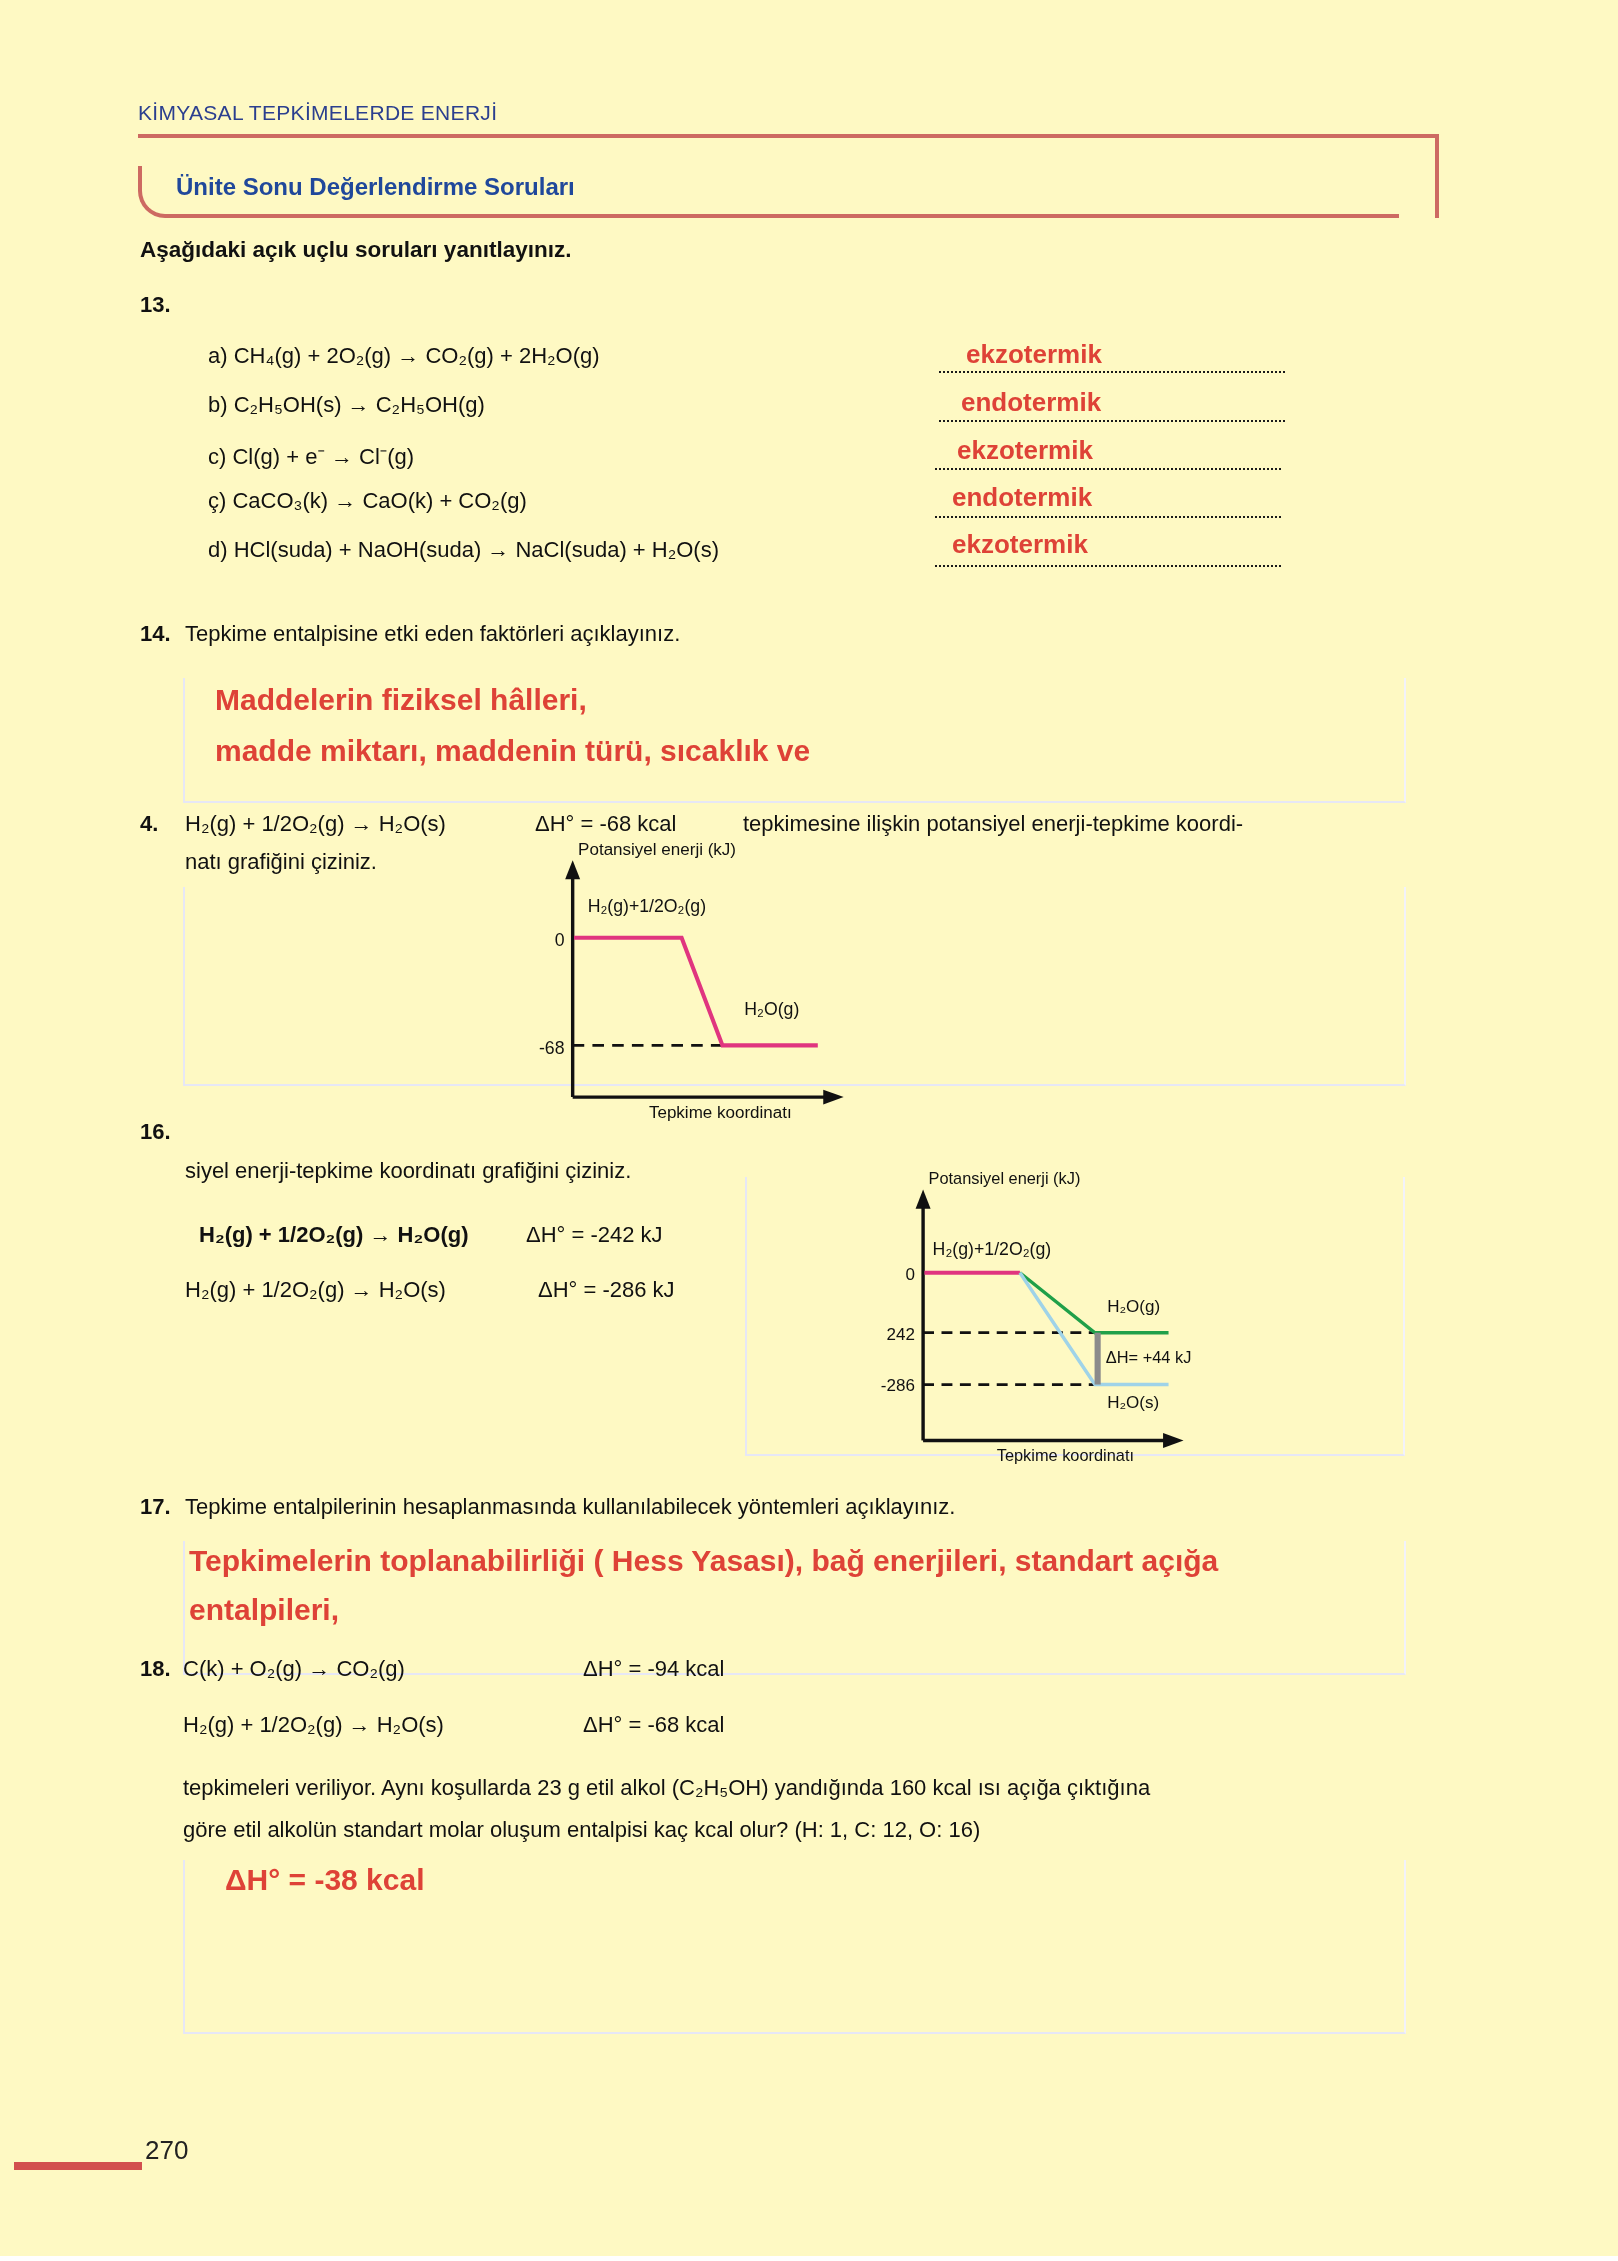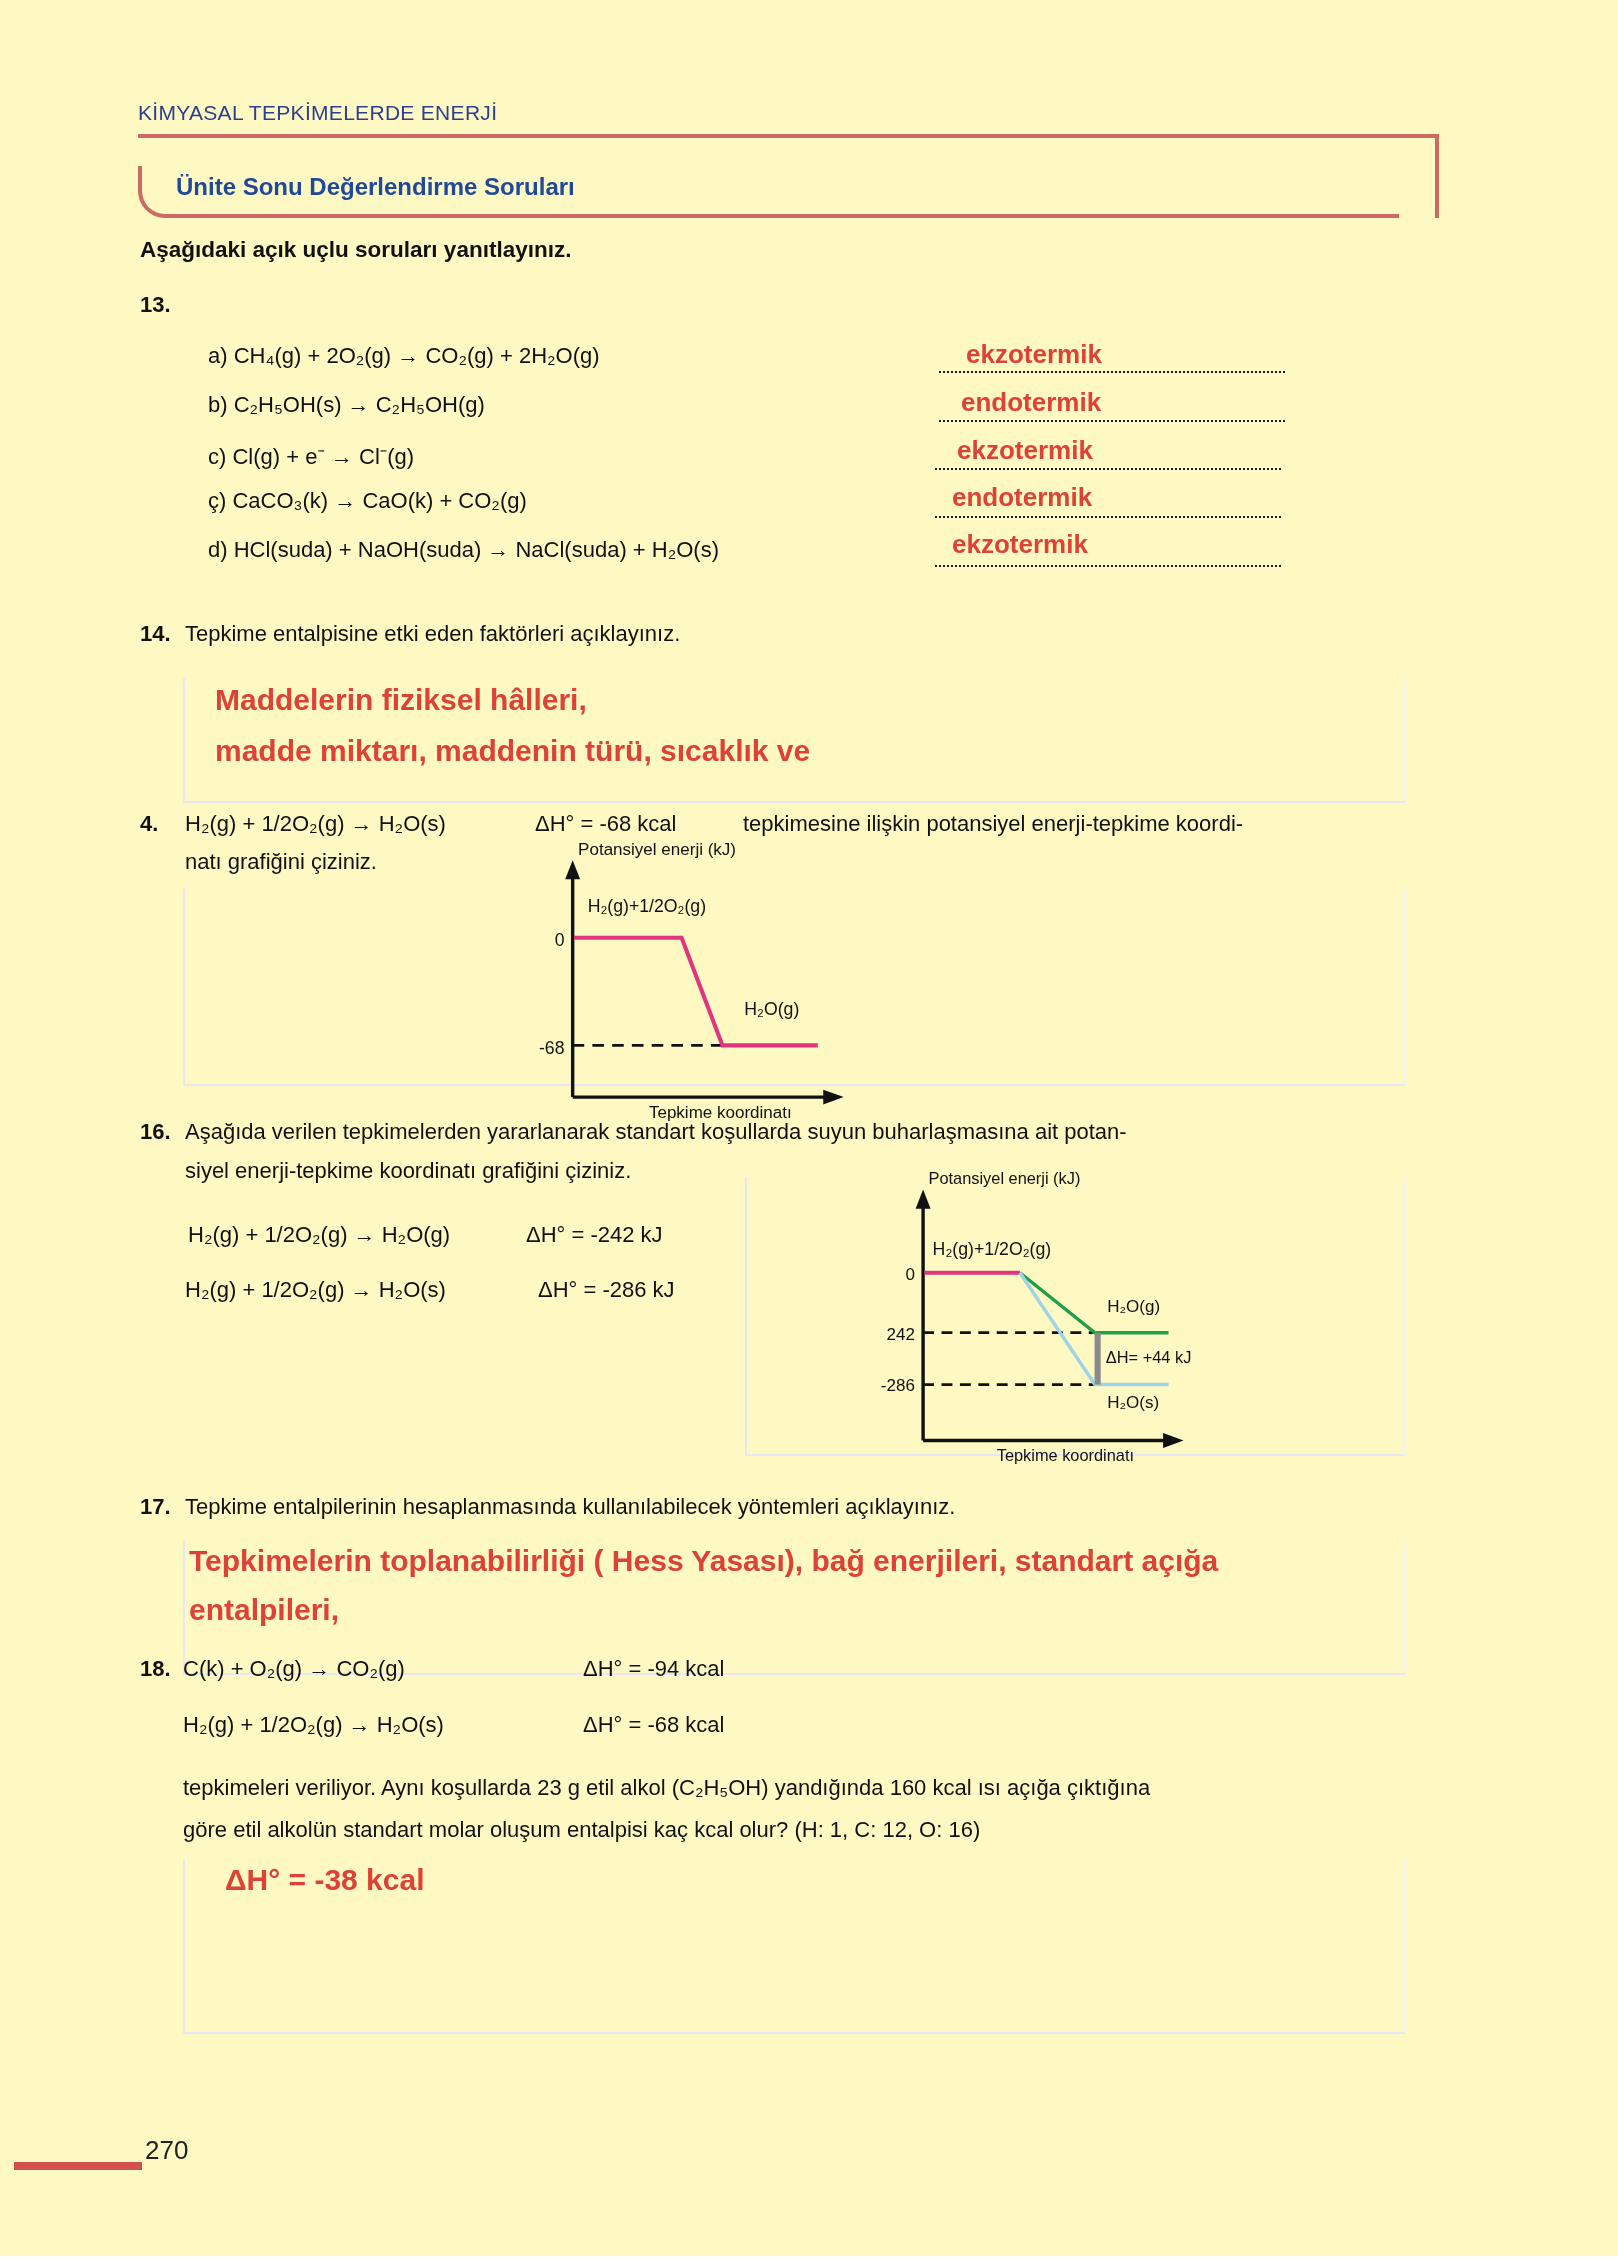--- a/index.html
+++ b/index.html
@@ -211,24 +211,23 @@
       <text x="128" y="318" text-anchor="end" font-family="Liberation Sans, sans-serif" font-size="26" fill="#111">-68</text>
 
       <text x="148" y="26" font-family="Liberation Sans, sans-serif" font-size="25" fill="#111">Potansiyel enerji (kJ)</text>
       <text x="162" y="110" font-family="Liberation Sans, sans-serif" font-size="26" fill="#111">H₂(g)+1/2O₂(g)</text>
       <text x="392" y="262" font-family="Liberation Sans, sans-serif" font-size="26" fill="#111">H₂O(g)</text>
       <text x="252" y="412" font-family="Liberation Sans, sans-serif" font-size="25" fill="#111">Tepkime koordinatı</text>
     </svg>
   </div>
 
   <div class="qnum" style="left:140px; top:1119px;">16.</div>
-  <div class="qtext" style="left:185px; top:1119px;">Aşağıda verilen tepkimelerden yararlanarak standart koşullarda suyun buharlaşmasına ait potan-</div>
   <div class="qtext" style="left:185px; top:1158px;">siyel enerji-tepkime koordinatı grafiğini çiziniz.</div>
 
-  <div class="eq" style="left:188px; top:1222px;">H₂(g) + 1/2O₂(g) → H₂O(g)</div>
+  <div class="eq" style="left:199px; top:1222px;font-weight:bold;">H₂(g) + 1/2O₂(g) → H₂O(g)</div>
   <div class="eq" style="left:526px; top:1222px;">ΔH° = -242 kJ</div>
   <div class="eq" style="left:185px; top:1277px;">H₂(g) + 1/2O₂(g) → H₂O(s)</div>
   <div class="eq" style="left:538px; top:1277px;">ΔH° = -286 kJ</div>
 
   <div class="ansbox" style="left:745px; top:1177px; width:660px; height:279px;"></div>
 
   <div class="graph" style="left:848px; top:1165px;">
     <svg width="382" height="300" viewBox="0 0 560 440">
 
       <line x1="110" y1="58" x2="110" y2="404" stroke="#111" stroke-width="5"></line>

